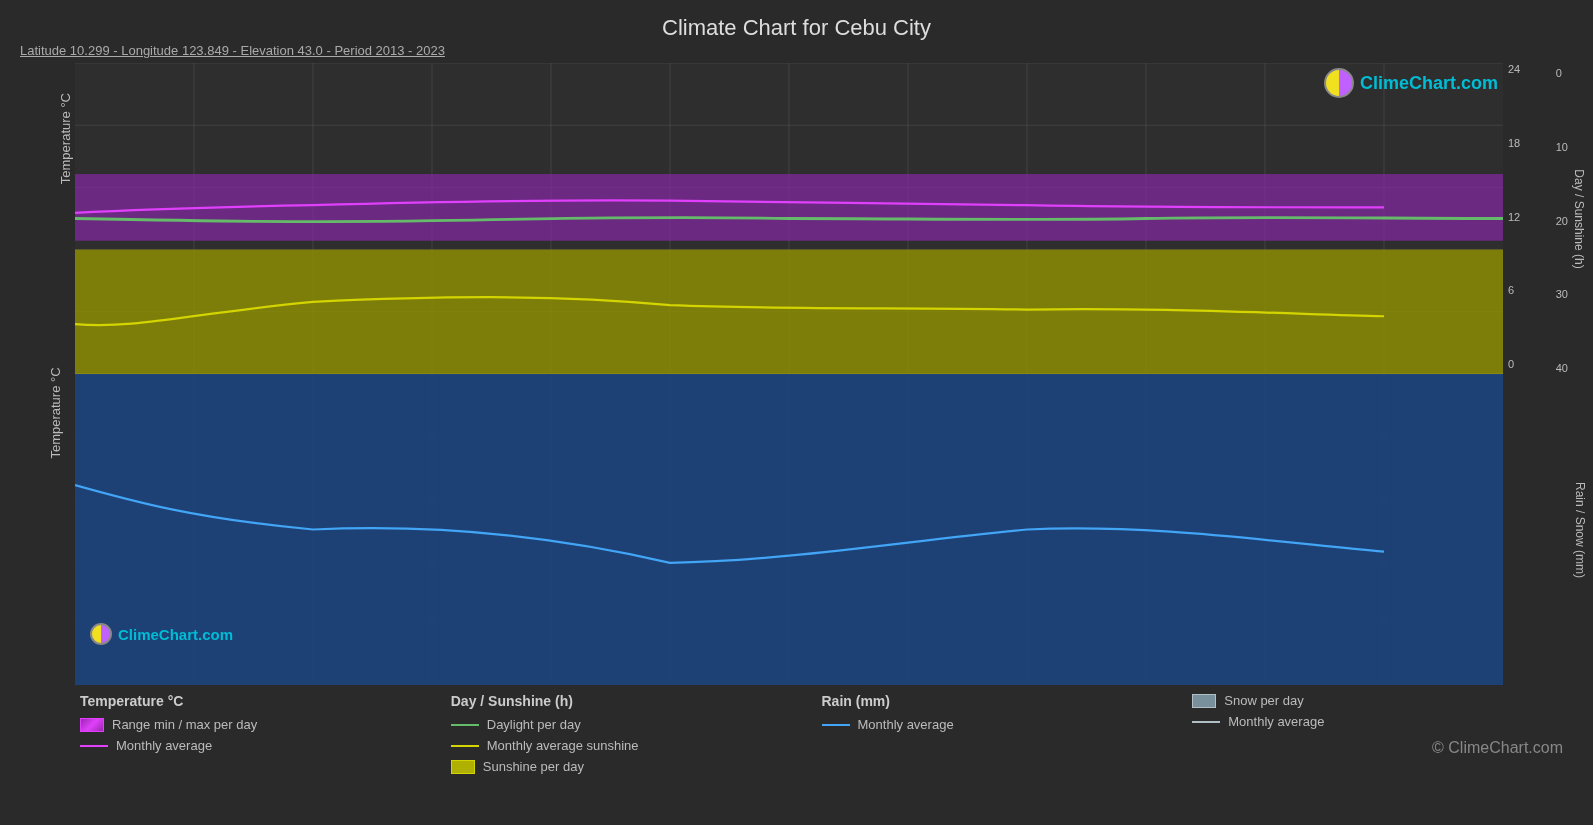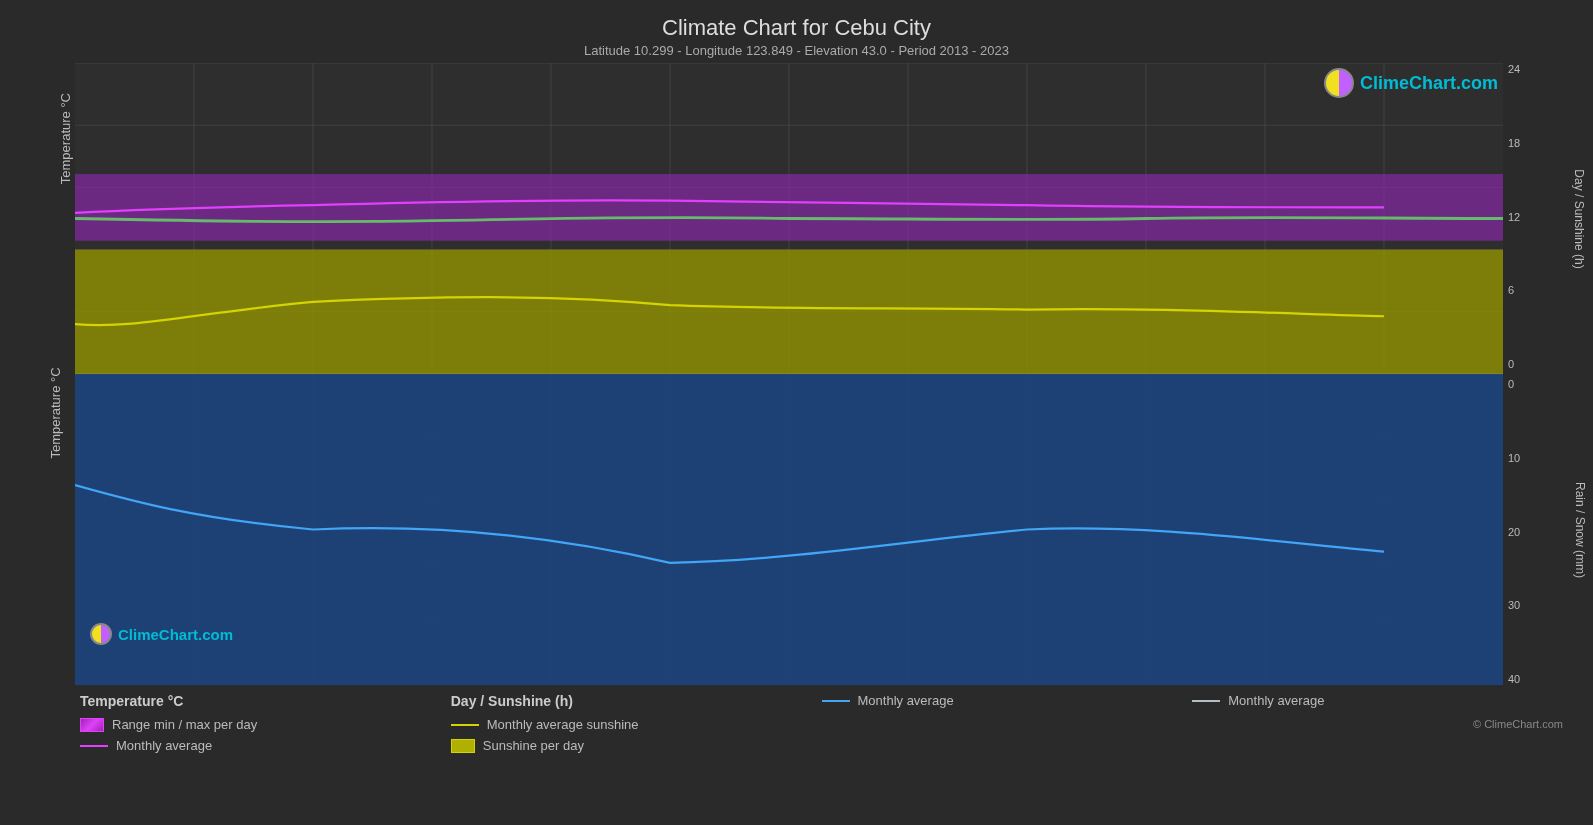--- a/index.html
+++ b/index.html
@@ -19,25 +19,25 @@
       padding: 10px 20px 10px 20px;
     }
     .chart-title {
       text-align: center;
       color: #ddd;
       font-size: 22px;
       font-weight: normal;
       margin-top: 5px;
     }
     .chart-subtitle {
-      text-align: center;
       color: #aaa;
       font-size: 13px;
       margin-top: 2px;
       margin-bottom: 5px;
+      text-decoration: underline;
     }
     .chart-area {
       display: flex;
       flex: 1;
       position: relative;
     }
     .y-axis-left {
       width: 55px;
       display: flex;
       flex-direction: column;
@@ -97,21 +97,21 @@
     .legend-line {
       width: 28px;
       height: 3px;
       flex-shrink: 0;
     }
     .copyright {
       position: absolute;
       bottom: 5px;
       right: 20px;
       color: #888;
-      font-size: 11px;
+      font-size: 16px;
     }
     .logo-top-right {
       position: absolute;
       top: 5px;
       right: 5px;
       display: flex;
       align-items: center;
       gap: 6px;
       font-size: 18px;
       color: #00bcd4;
@@ -257,21 +257,21 @@
         <div class="logo-icon"></div>
         <span>ClimeChart.com</span>
       </div>
 
       <div class="logo-bottom-left">
         <div class="logo-icon-sm"></div>
         <span>ClimeChart.com</span>
       </div>
     </div>
 
-    <div class="y-axis-right" style="position:relative; display:flex; flex-direction:column; justify-content:space-between; padding: 0 5px; font-size:11px; color:#bbb;">
+    <div class="y-axis-right" style="position:relative; display:flex; flex-direction:row; justify-content:space-between; padding: 0 5px; font-size:11px; color:#bbb;">
       <div style="position:relative; height:50%; display:flex; flex-direction:column; justify-content:space-between; padding-bottom:4px;">
         <span>24</span>
         <span>18</span>
         <span>12</span>
         <span>6</span>
         <span>0</span>
       </div>
       <div style="position:relative; height:50%; display:flex; flex-direction:column; justify-content:space-between; padding-top:4px;">
         <span>0</span>
         <span>10</span>
@@ -293,36 +293,45 @@
         <span>Range min / max per day</span>
       </div>
       <div class="legend-item">
         <div class="legend-line" style="background:#e040fb; height:2px; margin-top:1px;"></div>
         <span>Monthly average</span>
       </div>
     </div>
     <div class="legend-col">
       <div class="legend-title">Day / Sunshine (h)</div>
       <div class="legend-item">
+        <div class="legend-line" style="background:#66bb6a; height:2px; margin-top:1px;"></div>
+        <span>Daylight per day</span>
+      </div>
+      <div class="legend-item">
         <div class="legend-line" style="background:#d4d400; height:2px; margin-top:1px;"></div>
         <span>Monthly average sunshine</span>
       </div>
       <div class="legend-item">
         <div class="legend-swatch" style="background: #b0b000; border:1px solid #d4d400;"></div>
         <span>Sunshine per day</span>
       </div>
     </div>
     <div class="legend-col">
+      <div class="legend-title">Rain (mm)</div>
       <div class="legend-item">
         <div class="legend-line" style="background:#42a5f5; height:2px; margin-top:1px;"></div>
         <span>Monthly average</span>
       </div>
     </div>
     <div class="legend-col">
       <div class="legend-item">
+        <div class="legend-swatch" style="background: #78909c; border:1px solid #b0bec5;"></div>
+        <span>Snow per day</span>
+      </div>
+      <div class="legend-item">
         <div class="legend-line" style="background:#b0bec5; height:2px; margin-top:1px;"></div>
         <span>Monthly average</span>
       </div>
       <div style="position:relative;">
         <span class="copyright" style="position:static; margin-top:10px; display:block; text-align:right;">© ClimeChart.com</span>
       </div>
     </div>
   </div>
 
   <div style="position:absolute; left:10px; top:50%; transform:translateY(-50%) rotate(-90deg); white-space:nowrap; font-size:13px; color:#bbb;">Temperature °C</div>

